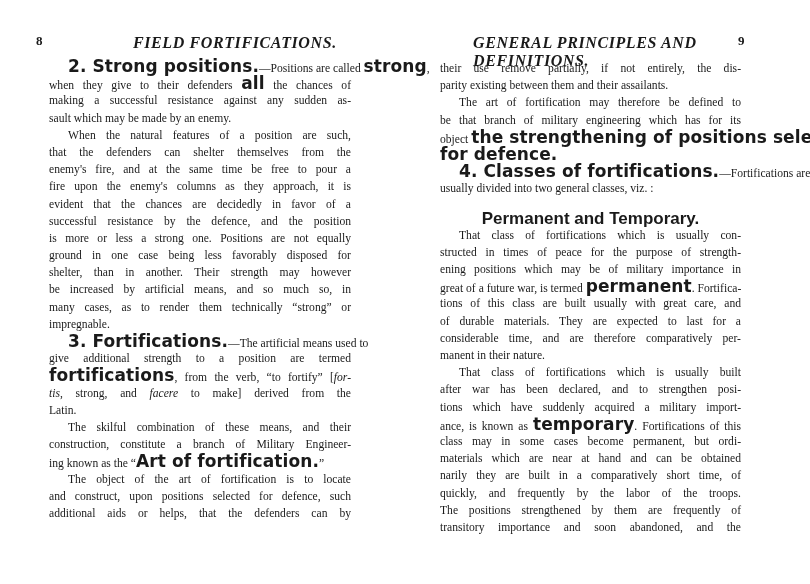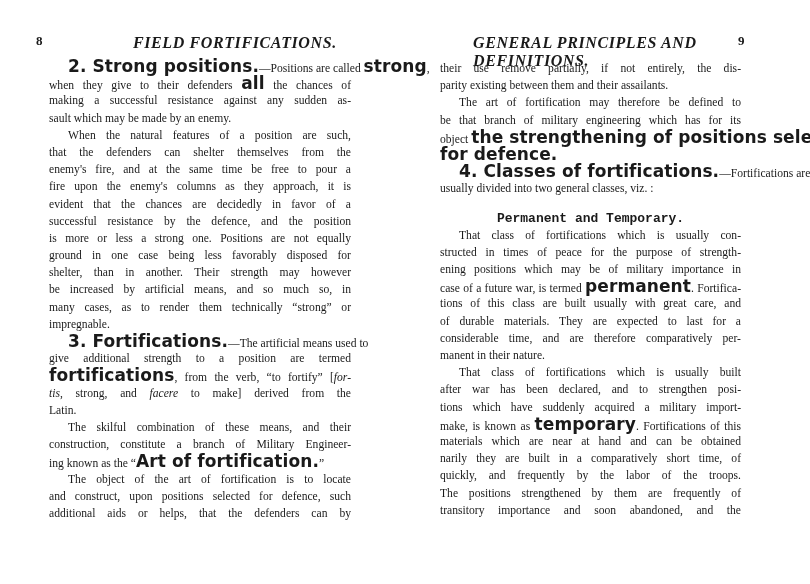--- a/index.html
+++ b/index.html
@@ -13,21 +13,21 @@
   .page-num { position: absolute; top: 33px; font-size: 13px; font-weight: bold; font-family: "Liberation Serif", serif; }
   .body { position: absolute; font-size: 11.6px; font-family: "Liberation Serif", serif; }
   .line { height: 17.2px; line-height: 17.2px; white-space: nowrap; text-align: justify;
           text-align-last: justify; display: block; }
   .line.last { text-align-last: left; }
   .line.indent { padding-left: 19px; }
   .line.center { text-align: center; text-align-last: center; }
   .b { font-family: "DejaVu Sans", sans-serif; font-weight: bold; font-size: 17px; letter-spacing: 0.1px; }
   .i { font-style: italic; }
   .spacer { height: 12px; }
-  .subhead { font-family: Liberation Mono, monospace; font-weight: bold; font-size: 13px; }
+  .subhead { font-family: Liberation Sans, sans-serif; font-weight: bold; font-size: 17px; }
 </style>
 </head>
 <body>
 
 <div class="page page-left">
   <div class="page-num" style="left:36px;">8</div>
   <div class="running-head" style="left:133px;">FIELD FORTIFICATIONS.</div>
   <div class="body" id="left-body" style="left:49px; top:58px; width:302px;">
       <div class="line indent"><span class="b">2. Strong positions.</span><span>—Positions are called </span><span class="b">strong</span><span>,</span></div>
       <div class="line"><span>when they give to their defenders </span><span class="b">all</span><span> the chances of</span></div>
@@ -69,28 +69,29 @@
       <div class="line"><span>be that branch of military engineering which has for its</span></div>
       <div class="line"><span>object </span><span class="b">the strengthening of positions selected</span></div>
       <div class="line last"><span class="b">for defence.</span></div>
       <div class="line indent"><span class="b">4. Classes of fortifications.</span><span>—Fortifications are</span></div>
       <div class="line last"><span>usually divided into two general classes, viz. :</span></div>
       <div class="spacer"></div>
       <div class="line center"><span class="subhead">Permanent and Temporary.</span></div>
       <div class="line indent"><span>That class of fortifications which is usually con-</span></div>
       <div class="line"><span>structed in times of peace for the purpose of strength-</span></div>
       <div class="line"><span>ening positions which may be of military importance in</span></div>
-      <div class="line"><span>case of a future war, is termed </span><span class="b">permanent</span><span>.  Fortifica-</span></div>
+      <div class="line"><span>great of a future war, is termed </span><span class="b">permanent</span><span>.  Fortifica-</span></div>
       <div class="line"><span>tions of this class are built usually with great care, and</span></div>
       <div class="line"><span>of durable materials.  They are expected to last for a</span></div>
       <div class="line"><span>considerable time, and are therefore comparatively per-</span></div>
       <div class="line last"><span>manent in their nature.</span></div>
       <div class="line indent"><span>That class of fortifications which is usually built</span></div>
       <div class="line"><span>after war has been declared, and to strengthen posi-</span></div>
       <div class="line"><span>tions which have suddenly acquired a military import-</span></div>
-      <div class="line"><span>make, is known as </span><span class="b">temporary</span><span>.  Fortifications of this</span></div>
+      <div class="line"><span>ance, is known as </span><span class="b">temporary</span><span>.  Fortifications of this</span></div>
+      <div class="line"><span>class may in some cases become permanent, but ordi-</span></div>
       <div class="line"><span>materials which are near at hand and can be obtained</span></div>
       <div class="line"><span>narily they are built in a comparatively short time, of</span></div>
       <div class="line"><span>quickly, and frequently by the labor of the troops.</span></div>
       <div class="line"><span>The positions strengthened by them are frequently of</span></div>
       <div class="line"><span>transitory importance and soon abandoned, and the</span></div>
     </div>
 </div>
 
 </body></html>

